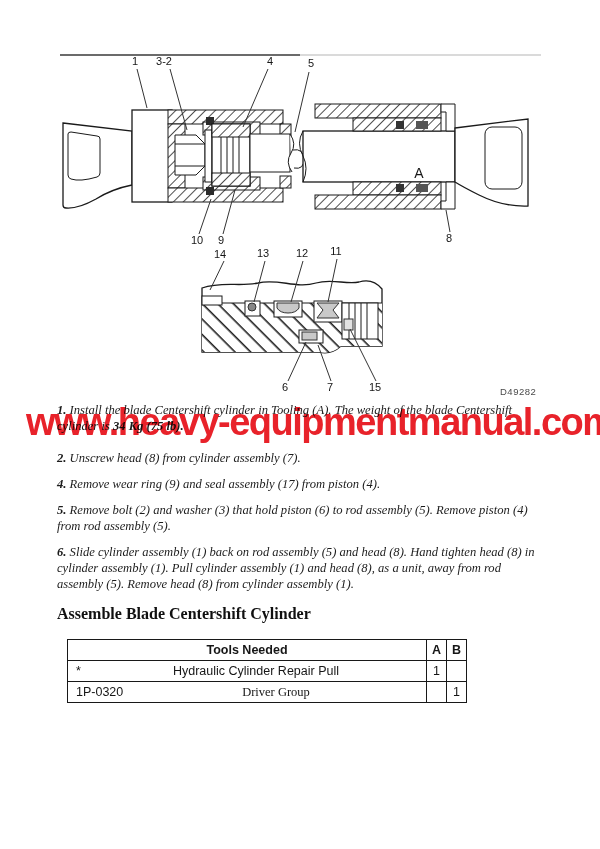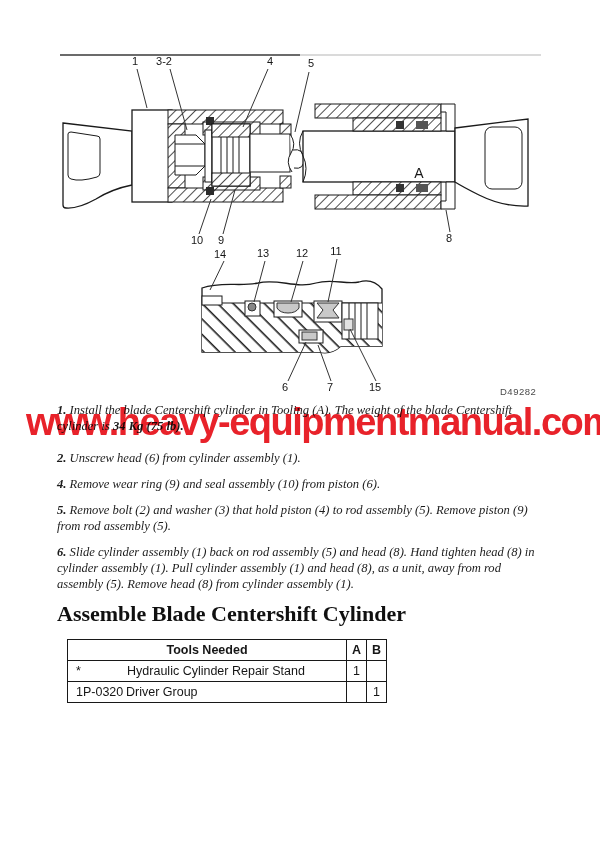--- a/index.html
+++ b/index.html
@@ -24,34 +24,34 @@
     font-size:38px;letter-spacing:-1.5px;white-space:nowrap;
     color:#e8222a;mix-blend-mode:multiply;
   }
   .content{position:absolute;left:57px;top:402px;width:490px;
     font-size:12.6px;line-height:16px;}
   .content p{margin:0 0 10px 0;font-style:italic;}
   .content p.first{margin-bottom:16px;}
   .stepnum{font-weight:bold;}
   .heading{
     font-family:"Liberation Serif",serif;font-weight:bold;
-    font-size:22px;line-height:23px;color:#101010;margin:3px 0 0 0;
+    font-size:16px;line-height:23px;color:#101010;margin:3px 0 0 0;
   }
   table.tools{
-    border-collapse:collapse;width:320px;margin:14px 0 0 10px;
+    border-collapse:collapse;width:400px;margin:14px 0 0 10px;
     font-family:"Liberation Sans",sans-serif;font-size:12.5px;color:#161616;
     table-layout:fixed;
   }
   table.tools th,table.tools td{border:1.6px solid #181818;padding:0;height:20px;}
   table.tools th{font-weight:bold;text-align:center;}
   td.main-cell .rowflex{display:flex;align-items:center;height:100%;}
   td.main-cell .code{width:58px;padding-left:8px;box-sizing:border-box;flex:0 0 auto;}
   td.main-cell .tname{flex:1 1 auto;}
   td.main-cell .tname.center{text-align:center;padding-right:40px;}
-  td.main-cell .tname.left{text-align:left;}
+  td.main-cell .tname.left{text-align:center;font-family:Liberation Serif, serif;}
   td.num{text-align:center;}
 </style>
 </head>
 <body>
 
 <div class="figure-wrap">
 <svg width="600" height="368" viewBox="0 0 600 368">
   <defs>
     <pattern id="hatF" width="7" height="7" patternUnits="userSpaceOnUse" patternTransform="rotate(45)">
       <rect width="7" height="7" fill="#ffffff"></rect>
@@ -184,39 +184,39 @@
     <text class="callout" x="375" y="353">15</text>
     <text class="fig-code" x="500" y="357" text-anchor="start">D49282</text>
   </g>
 </svg>
 </div>
 
 <div class="watermark">www.heavy-equipmentmanual.com</div>
 
 <div class="content">
   <p class="first"><span class="stepnum">1.</span> <span>Install the blade Centershift cylinder in Tooling (A). The weight of the blade Centershift cylinder is </span><span class="stepnum">34 Kg (75 lb).</span></p>
-  <p><span class="stepnum">2.</span> <span>Unscrew head (6) from cylinder assembly (1).</span></p>
-  <p><span class="stepnum">4.</span> <span>Remove wear ring (9) and seal assembly (10) from piston (6).</span></p>
-  <p><span class="stepnum">5.</span> <span>Remove bolt (2) and washer (3) that hold piston (4) to rod assembly (5). Remove piston (9) from rod assembly (5).</span></p>
+  <p><span class="stepnum">2.</span> <span>Unscrew head (8) from cylinder assembly (7).</span></p>
+  <p><span class="stepnum">4.</span> <span>Remove wear ring (9) and seal assembly (17) from piston (4).</span></p>
+  <p><span class="stepnum">5.</span> <span>Remove bolt (2) and washer (3) that hold piston (6) to rod assembly (5). Remove piston (4) from rod assembly (5).</span></p>
   <p><span class="stepnum">6.</span> <span>Slide cylinder assembly (1) back on rod assembly (5) and head (8). Hand tighten head (8) in cylinder assembly (1). Pull cylinder assembly (1) and head (8), as a unit, away from rod assembly (5). Remove head (8) from cylinder assembly (1).</span></p>
 
   <h1 class="heading">Assemble Blade Centershift Cylinder</h1>
 
   <table class="tools">
     <tbody>
         <tr>
       <th class="main-cell">Tools Needed</th>
       <th class="num" style="width:19px;">A</th>
       <th class="num" style="width:19px;">B</th>
     </tr>
     <tr>
       <td class="main-cell">
         <div class="rowflex">
           <span class="code">*</span>
-          <span class="tname center">Hydraulic Cylinder Repair Stand</span>
+          <span class="tname center">Hydraulic Cylinder Repair Pull</span>
         </div>
       </td>
       <td class="num">1</td>
       <td class="num"></td>
     </tr>
     <tr>
       <td class="main-cell">
         <div class="rowflex">
           <span class="code">1P-0320</span>
           <span class="tname left">Driver Group</span>

